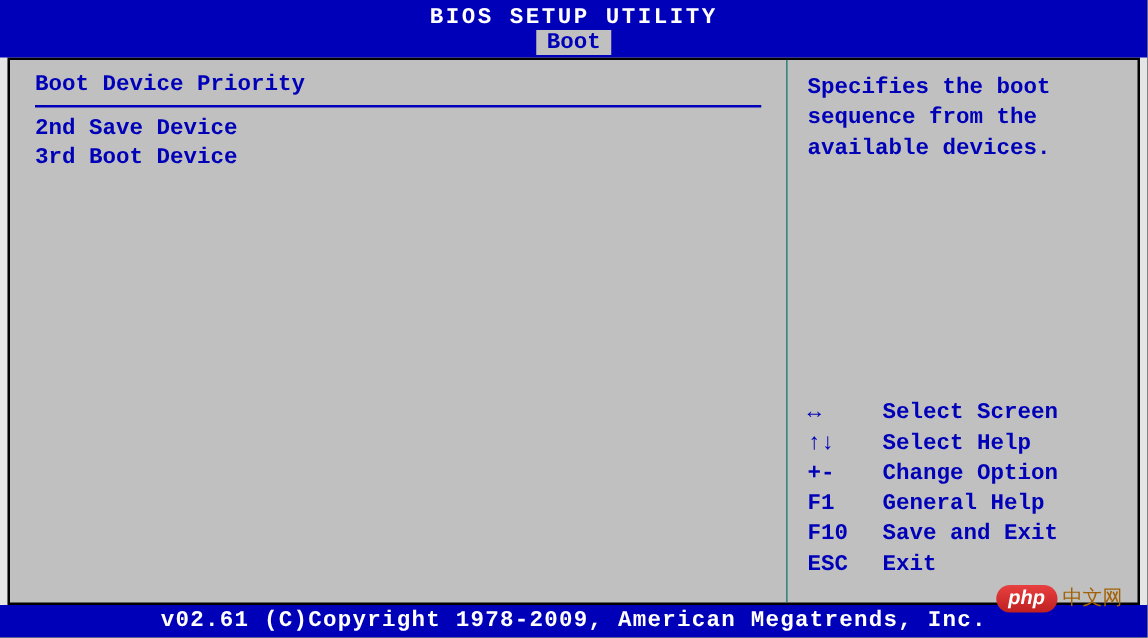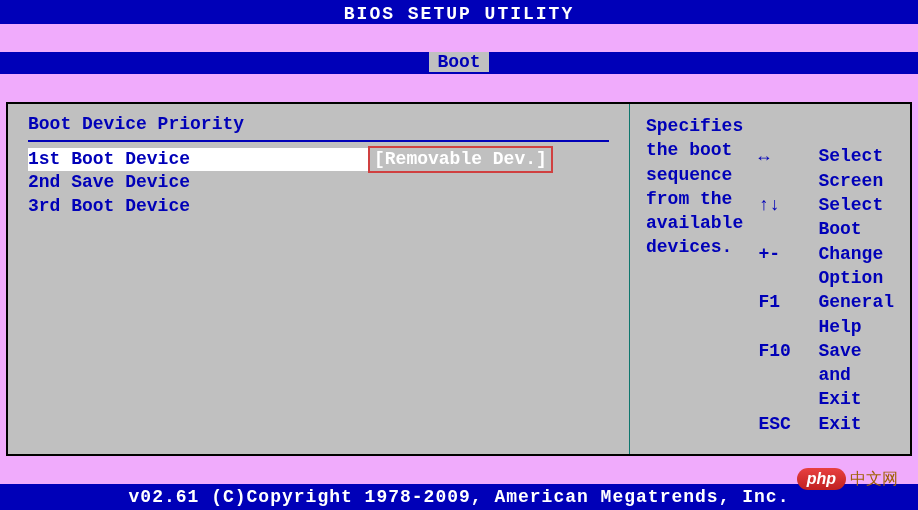--- a/index.html
+++ b/index.html
@@ -9,24 +9,23 @@
       font-weight: bold;
       background: #000;
       width: 918px;
       height: 510px;
       overflow: hidden;
       position: relative;
     }
     .bios-container {
       width: 100%;
       height: 100%;
-      background: #f0abfc;
+      background: #e5e5e5;
       display: flex;
       flex-direction: column;
-      gap: 28px;
     }
     .title-bar {
       background: #0000b8;
       color: #fff;
       text-align: center;
       padding: 4px 0 0 0;
       letter-spacing: 2px;
     }
     .tab-row {
       background: #0000b8;
@@ -53,21 +52,21 @@
       flex: 1;
       padding: 10px 20px;
       border-right: 1px solid #0f766e;
       color: #0000b8;
     }
     .right-panel {
       width: 280px;
       padding: 10px 16px;
       color: #0000b8;
       display: flex;
-      flex-direction: row;
+      flex-direction: column;
     }
     .section-title {
       color: #0000b8;
       margin-bottom: 6px;
     }
     .separator {
       border-bottom: 2px solid #0000b8;
       margin-bottom: 6px;
     }
     .boot-item {
@@ -121,21 +120,21 @@
       color: #fff;
       text-align: center;
       padding: 3px 0;
       letter-spacing: 1px;
     }
     .watermark {
       position: absolute;
       bottom: 20px;
       right: 20px;
       display: flex;
-      align-items: center;
+      align-items: flex-start;
       gap: 4px;
       z-index: 10;
     }
     .php-badge {
       background: linear-gradient(#e84040, #c02020);
       color: #fff;
       border-radius: 12px;
       padding: 2px 10px;
       font-family: Arial, sans-serif;
       font-size: 16px;
@@ -155,43 +154,39 @@
 <div class="bios-container">
   <div class="title-bar">BIOS SETUP UTILITY</div>
   <div class="tab-row">
     <span class="tab">Boot</span>
   </div>
   <div class="main-area">
     <div class="left-panel">
       <div class="section-title">Boot Device Priority</div>
       <div class="separator"></div>
 
-      <div class="boot-item selected">
-        <span class="label selected-highlight">1st Boot Device</span>
-        <span class="value">[Removable Dev.]</span>
-      </div>
       <div class="boot-item">
         <span class="label">2nd Save Device</span>
       </div>
       <div class="boot-item">
         <span class="label">3rd Boot Device</span>
       </div>
     </div>
     <div class="right-panel">
       <div class="help-text">
         <p>Specifies the boot sequence from the available devices.</p>
       </div>
       <div class="key-hints">
         <div class="key-row">
           <span class="key">↔</span>
           <span>Select Screen</span>
         </div>
         <div class="key-row">
           <span class="key">↑↓</span>
-          <span>Select Boot</span>
+          <span>Select Help</span>
         </div>
         <div class="key-row">
           <span class="key">+-</span>
           <span>Change Option</span>
         </div>
         <div class="key-row">
           <span class="key">F1</span>
           <span>General Help</span>
         </div>
         <div class="key-row">

